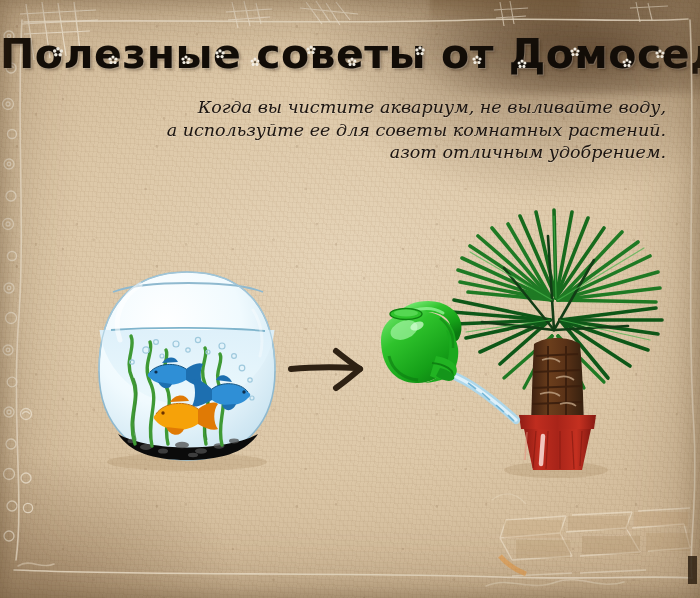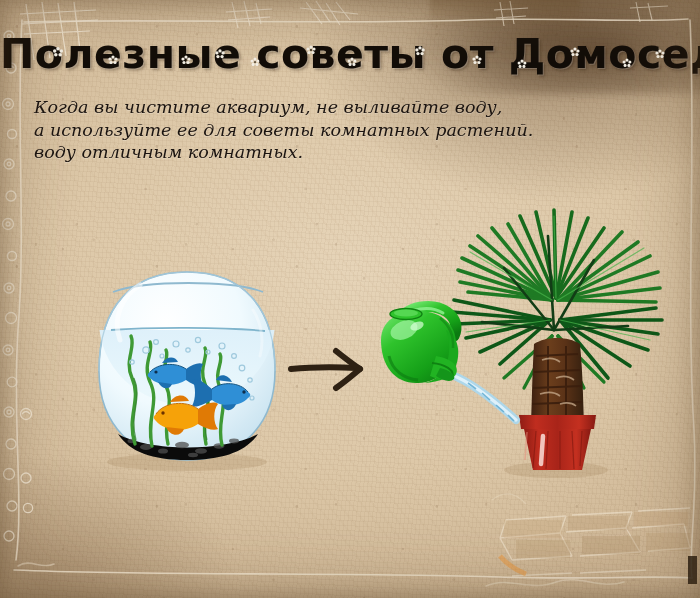--- a/index.html
+++ b/index.html
@@ -58,21 +58,21 @@
     letter-spacing:.5px;
     color:#120d08;
     white-space:nowrap;
     text-shadow:1px 1px 0 rgba(255,255,255,.18), 2px 2px 3px rgba(40,24,10,.35);
   }
   .title .flowers{position:absolute;inset:0;pointer-events:none;}
 
   
   .body-copy{
     position:absolute;left:34px;right:34px;top:96px;
-    text-align:left;
+    text-align:right;
     font-family:"DejaVu Serif",serif;
     font-style:italic;
     font-size:17.5px;
     line-height:22.5px;
     color:#1b1410;
     text-shadow:0 1px 0 rgba(255,255,255,.22);
   }
   .body-copy div{white-space:nowrap;}
 
   
@@ -309,21 +309,21 @@
             <circle cx="-6" cy="-2" r="3.2"></circle>
             <circle cx="0" cy="0" r="1.8" fill="#191208"></circle>
         </g>
       </g>
     </svg>
   </div>
 
   <div class="body-copy">
     <div>Когда вы чистите аквариум, не выливайте воду,</div>
     <div>а используйте ее для советы комнатных растений.</div>
-    <div>воду отличным комнатных.</div>
+    <div>азот отличным удобрением.</div>
   </div>
 
   <svg class="art" viewBox="0 0 700 598">
 
     <defs>
       <radialGradient id="bowlGlass" cx="38%" cy="28%" r="78%">
         <stop offset="0%" stop-color="#ffffff"></stop>
         <stop offset="55%" stop-color="#f0fafe"></stop>
         <stop offset="100%" stop-color="#c9e3f0"></stop>
       </radialGradient>

